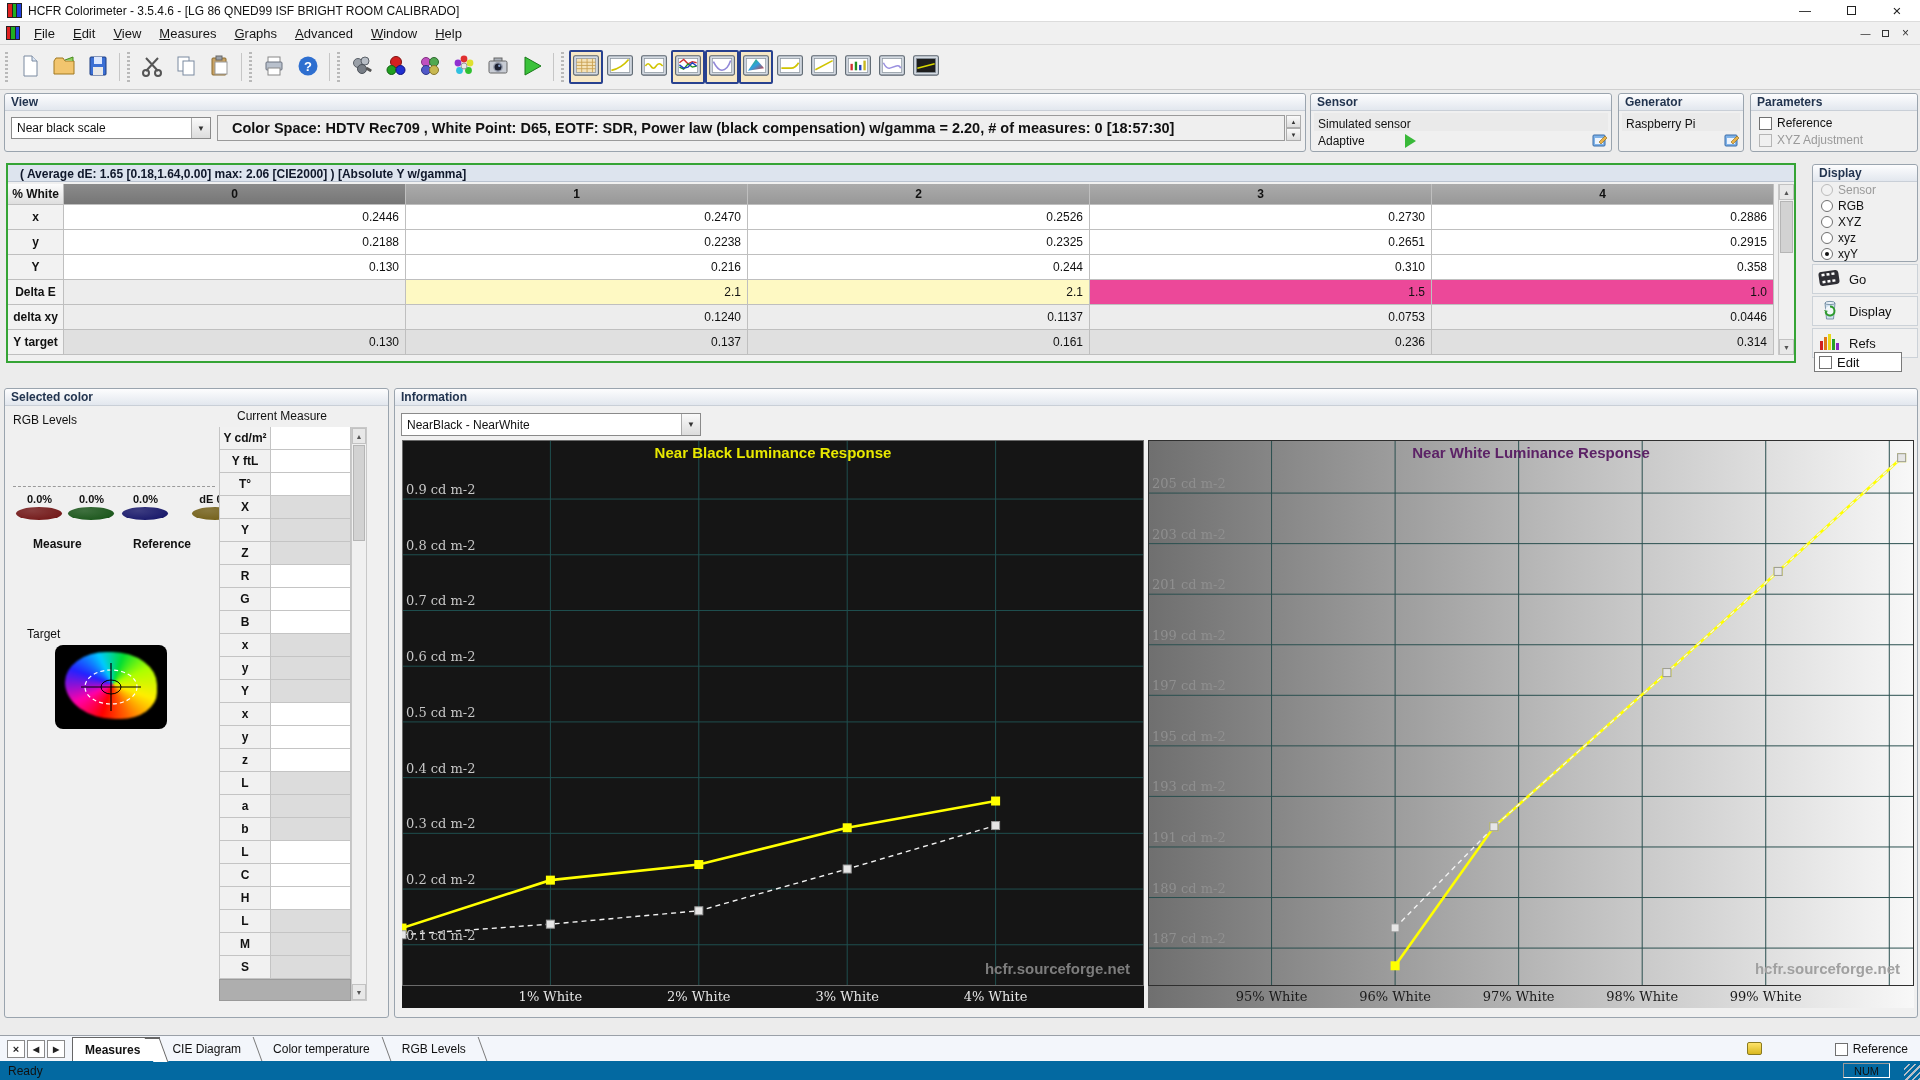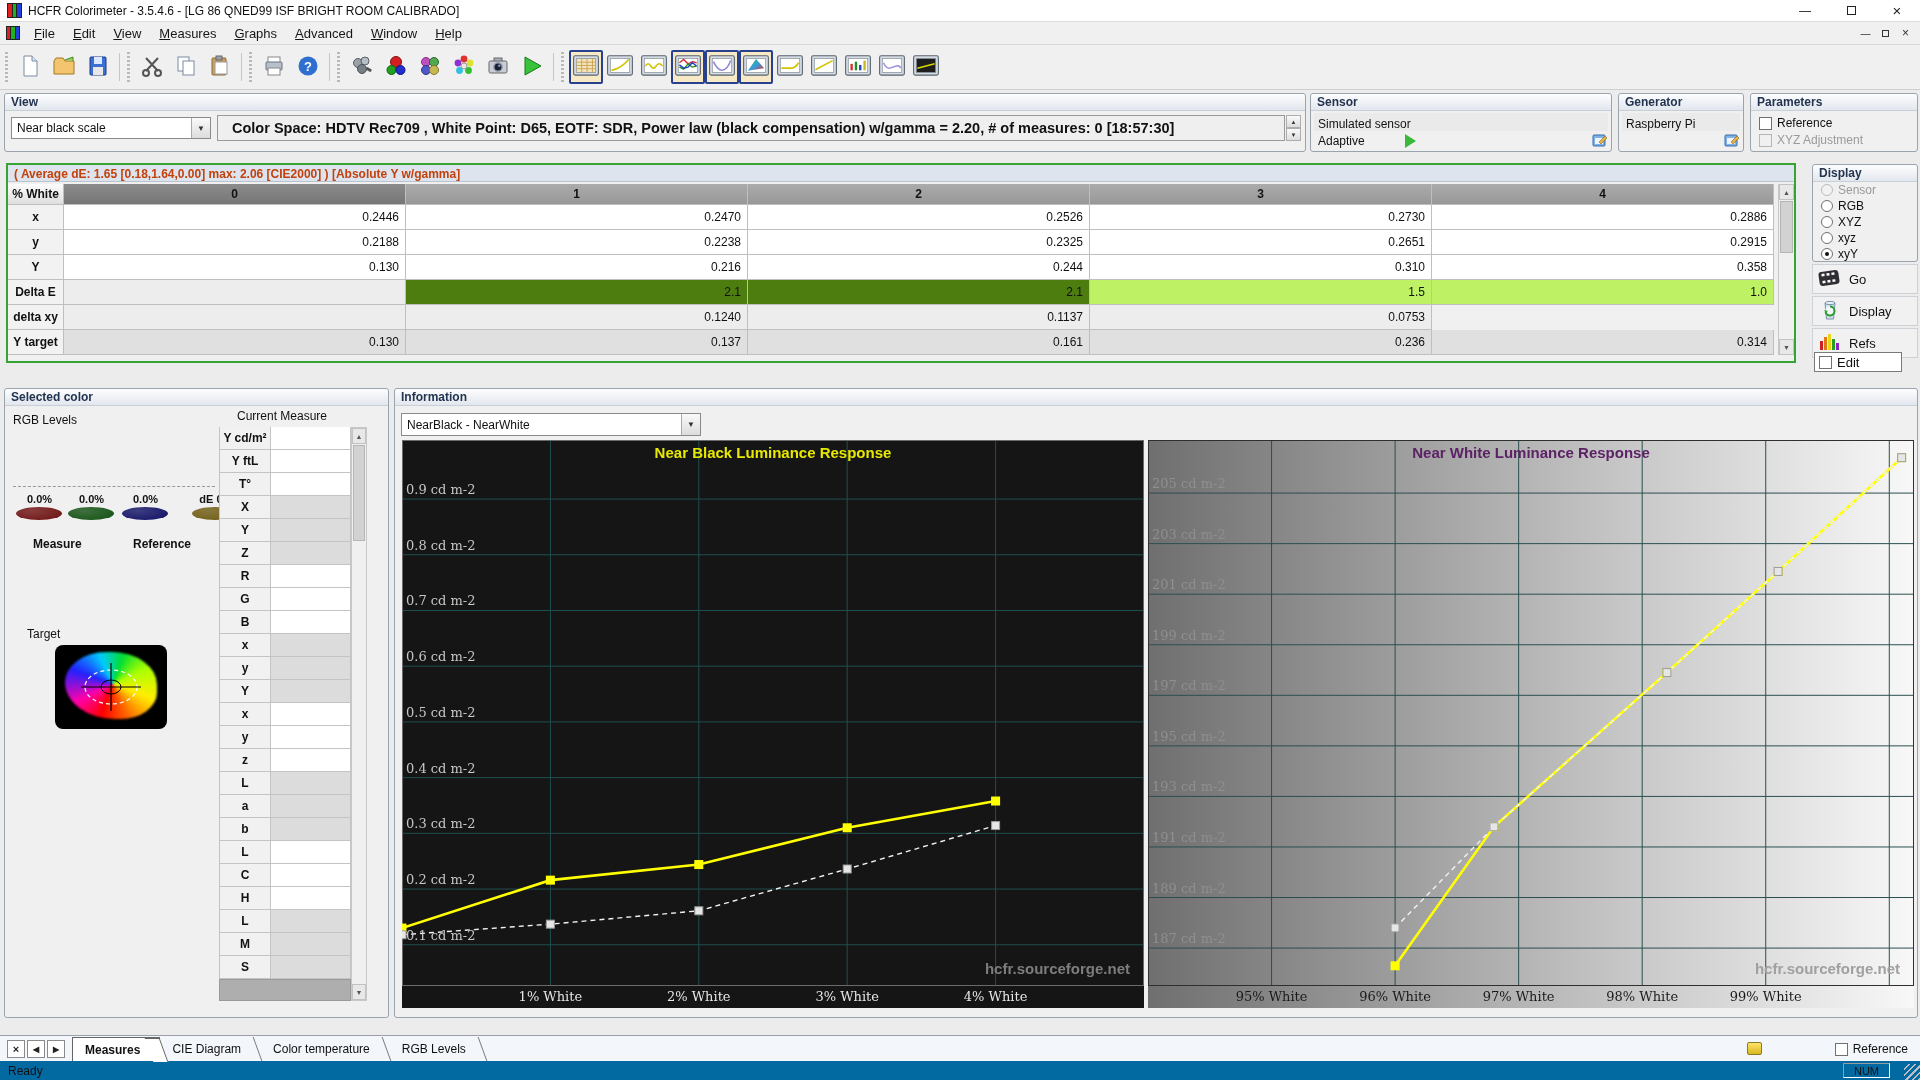--- a/index.html
+++ b/index.html
@@ -56,32 +56,32 @@
   .cfgicon{margin-left:auto;}
   .checkrow{position:absolute;display:flex;align-items:center;font-size:12px;gap:5px;}
   .cbx{width:13px;height:13px;background:#fff;border:1px solid #707070;}
   .cbx.disabled{background:#f0f0f0;border-color:#b5b5b5;}
   .disabled-label{color:#9a9a9a;}
 
   
   .viewframe{position:absolute;left:6px;top:163px;width:1790px;height:200px;
              border:2px solid #35a435;background:#f0f0f0;}
   .avgcap{height:17px;line-height:18px;background:#dde4ee;border-bottom:1px solid #b9c2cf;
-          font-weight:bold;font-size:12px;padding-left:6px;color:#c2410c;}
+          font-weight:bold;font-size:12px;padding-left:12px;color:#0f172a;}
   .mtable{position:absolute;left:0;top:19px;right:16px;}
   .mrow{display:flex;height:25px;text-align:center;}
   .mrow.hdr{height:21px;}
   .mcell{border-right:1px solid #bfbfbf;border-bottom:1px solid #bfbfbf;display:flex;align-items:center;}
   .mlabel{width:56px;justify-content:center;font-weight:bold;background:#f2f2f2;font-size:12px;}
   .corner{background:linear-gradient(#fcfcfc,#dedede);}
   .mhead{width:342px;justify-content:center;font-weight:bold;background:linear-gradient(#ababab,#989898);}
   .mhead.first{background:linear-gradient(#8b8b8b,#767676);}
   .mval{width:342px;justify-content:flex-end;padding-right:6px;background:#fff;font-size:12px;}
-  .mval.warn{background:#4d7c0f;}
-  .mval.good{background:#bef264;}
+  .mval.warn{background:#fef9c3;}
+  .mval.good{background:#ec4899;}
   .mval.gray{background:#ededed;}
   .mval.dim{background:#e0e0e0;}
   .vscroll{position:absolute;right:0;top:19px;width:16px;height:171px;background:#f0f0f0;
            border-left:1px solid #c8c8c8;display:flex;flex-direction:column;}
   .sarrow{height:16px;background:#e8e8e8;border:1px solid #c2c2c2;display:flex;align-items:center;
           justify-content:center;font-size:7px;color:#555;}
   .sthumb{height:52px;background:#d2d2d2;border:1px solid #b5b5b5;margin:1px;}
   .strack{flex:1;}
 
   
@@ -509,20 +509,21 @@
           <div class="mcell mval warn">2.1</div>
           <div class="mcell mval good">1.5</div>
           <div class="mcell mval good">1.0</div>
         </div>
         <div class="mrow">
           <div class="mcell mlabel">delta xy</div>
           <div class="mcell mval gray"></div>
           <div class="mcell mval gray">0.1240</div>
           <div class="mcell mval gray">0.1137</div>
           <div class="mcell mval gray">0.0753</div>
+          <div class="mcell mval gray">0.0446</div>
         </div>
         <div class="mrow">
           <div class="mcell mlabel">Y target</div>
           <div class="mcell mval dim">0.130</div>
           <div class="mcell mval dim">0.137</div>
           <div class="mcell mval dim">0.161</div>
           <div class="mcell mval dim">0.236</div>
           <div class="mcell mval dim">0.314</div>
         </div>
       </div>

